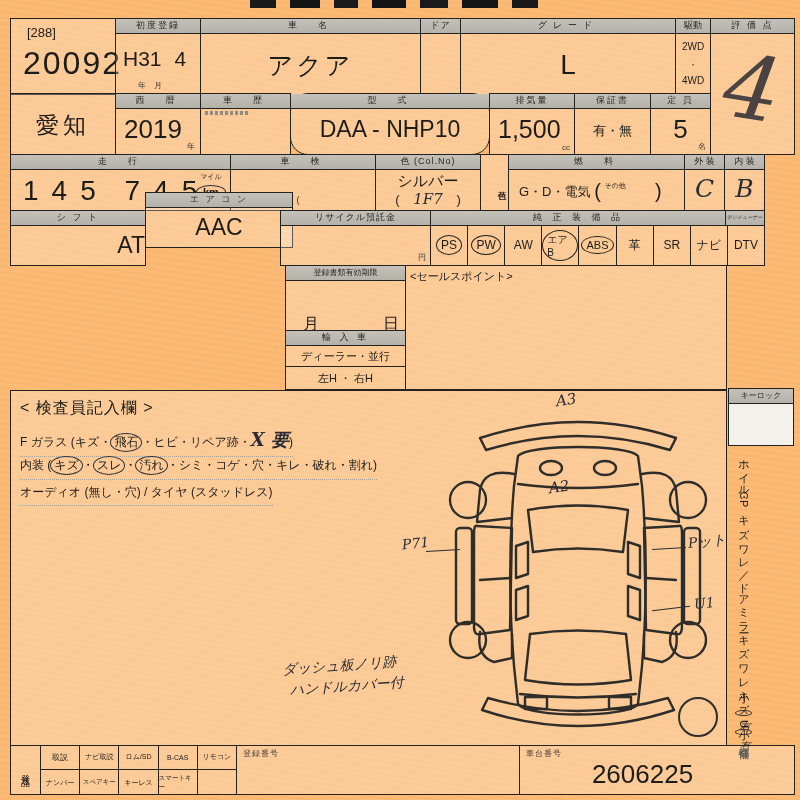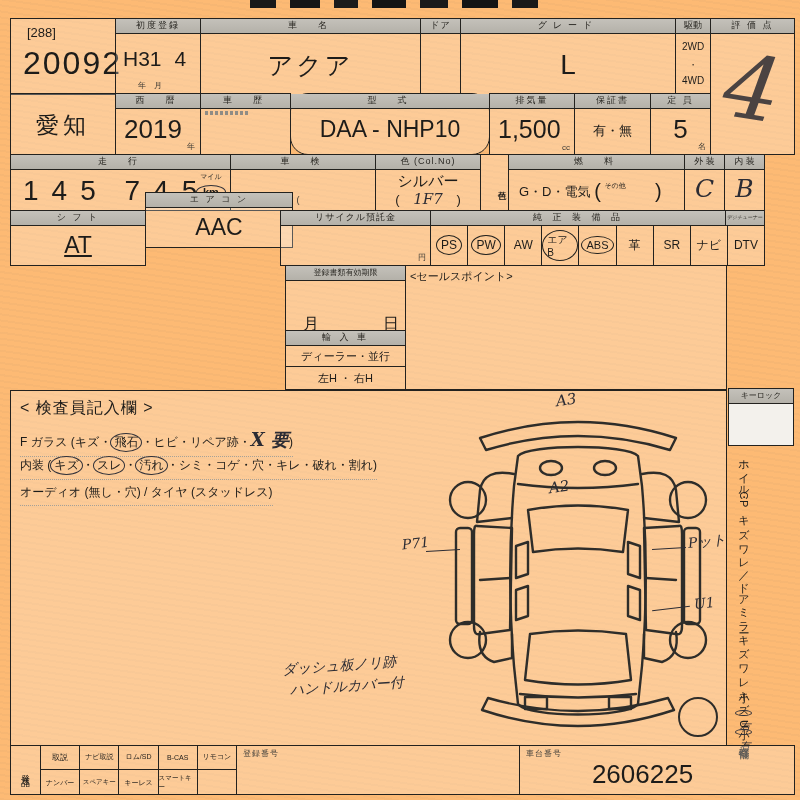--- a/index.html
+++ b/index.html
@@ -163,21 +163,21 @@
     <div class="val hand" style="left:0;right:0;top:19px;text-align:center;font-size:25px;">C</div>
   </div>
 
   <div class="box" style="left:724px;top:154px;width:41px;height:57px;">
     <div class="hdr" style="letter-spacing:0;">内 装</div>
     <div class="val hand" style="left:0;right:0;top:19px;text-align:center;font-size:25px;">B</div>
   </div>
 
   <div class="box" style="left:10px;top:210px;width:136px;height:56px;">
     <div class="hdr">シ フ ト</div>
-    <div class="val" style="left:0;right:0;top:21px;text-align:center;font-size:23px;text-decoration:underline;">AT</div>
+    <div class="val" style="left:0;right:0;top:21px;text-align:right;font-size:23px;">AT</div>
   </div>
 
   <div class="box" style="left:145px;top:192px;width:148px;height:56px;">
     <div class="hdr">エ ア コ ン</div>
     <div class="val" style="left:0;right:0;top:21px;text-align:center;font-size:23px;">AAC</div>
   </div>
 
   <div class="box" style="left:280px;top:210px;width:151px;height:56px;">
     <div class="hdr" style="letter-spacing:1px;">リサイクル預託金</div>
     <div class="unit" style="right:4px;bottom:2px;">円</div>

